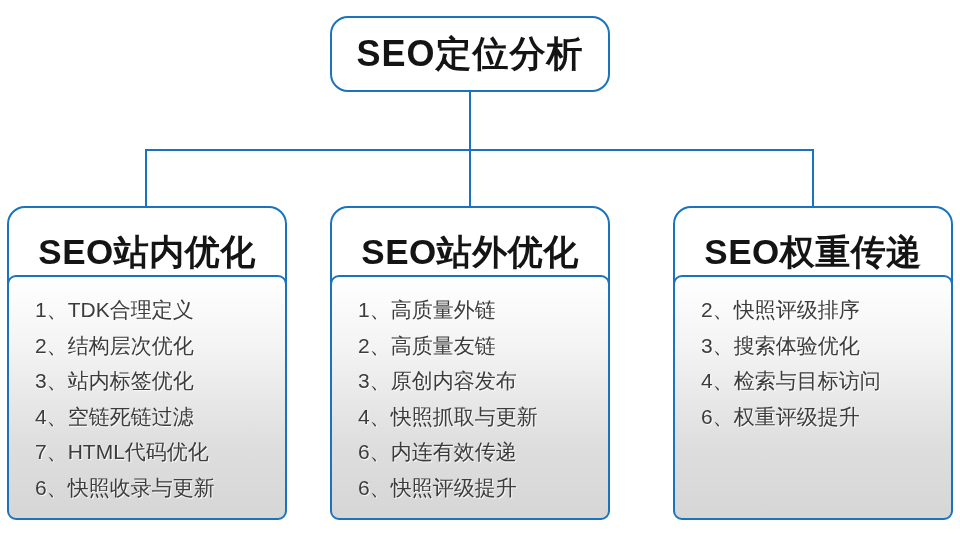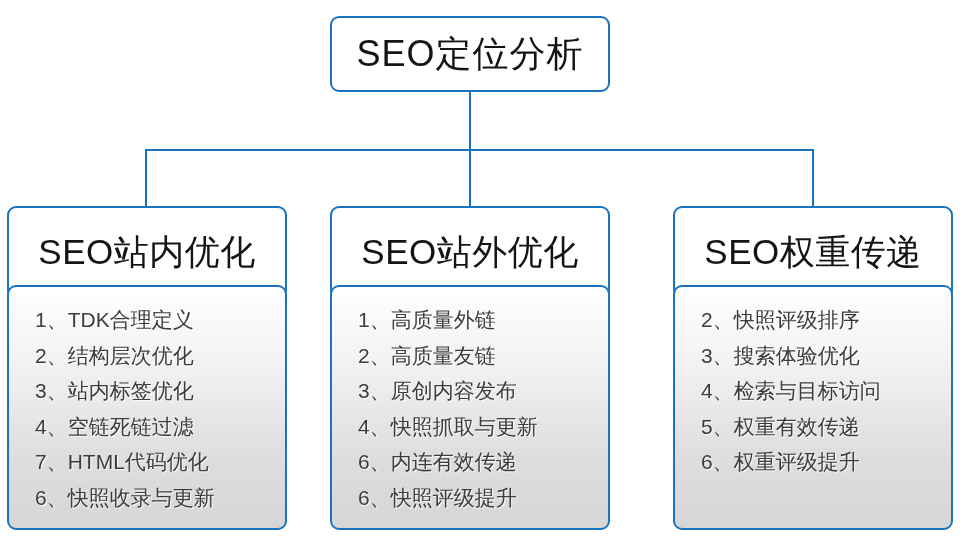--- a/index.html
+++ b/index.html
@@ -20,47 +20,47 @@
     left: 0;
     top: 0;
     width: 960px;
     height: 550px;
     pointer-events: none;
   }
   .node-box {
     position: absolute;
     box-sizing: border-box;
     border: 2px solid #1a73be;
-    border-radius: 9px;
+    border-radius: 18px;
     background: #ffffff;
     display: flex;
     align-items: center;
     justify-content: center;
     color: #141414;
-    font-weight: 400;
+    font-weight: 700;
     white-space: nowrap;
   }
   .root-node {
     left: 330px;
     top: 16px;
     width: 280px;
     height: 76px;
     font-size: 36px;
     letter-spacing: 1px;
   }
   .branch-header {
     top: 206px;
     width: 280px;
     height: 93px;
     font-size: 35px;
     letter-spacing: 0.5px;
   }
   .branch-list {
     position: absolute;
-    top: 285px;
+    top: 275px;
     width: 280px;
     height: 245px;
     box-sizing: border-box;
     border: 2px solid #1a73be;
     border-radius: 9px;
     background: linear-gradient(180deg, #ffffff 0%, #f4f4f4 28%, #dedede 70%, #d6d6d6 100%);
     padding: 15px 12px 0 26px;
   }
   .branch-col-0 .node-box, .branch-col-0 .branch-list { left: 7px; }
   .branch-col-1 .node-box, .branch-col-1 .branch-list { left: 330px; }
@@ -123,18 +123,17 @@
   </div>
 
   <div class="branch-col-2">
     <div class="node-box branch-header">
       <span>SEO权重传递</span>
     </div>
     <div class="branch-list">
       <div class="list-item">2、快照评级排序</div>
       <div class="list-item">3、搜索体验优化</div>
       <div class="list-item">4、检索与目标访问</div>
-      <div class="list-item">5、权重有效传递</div>
       <div class="list-item">6、权重评级提升</div>
     </div>
   </div>
 
 </div>
 
 </body></html>

